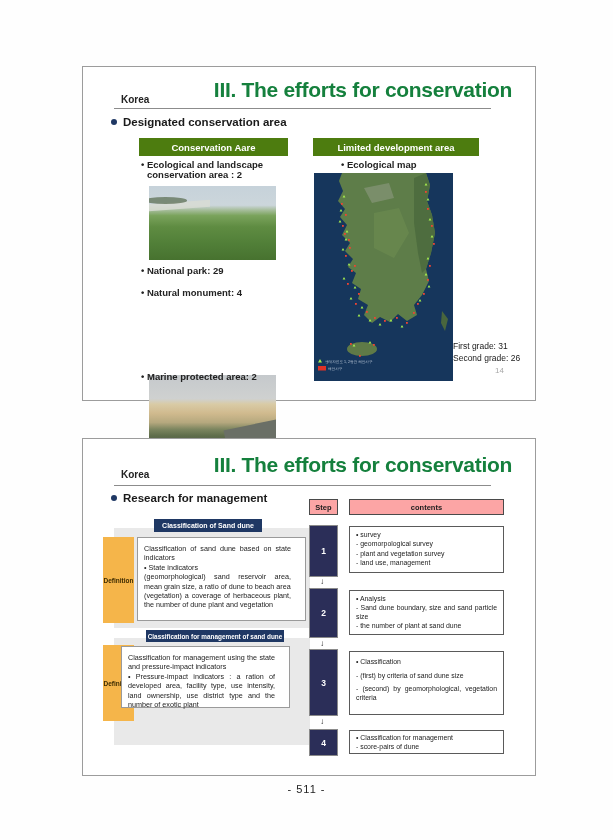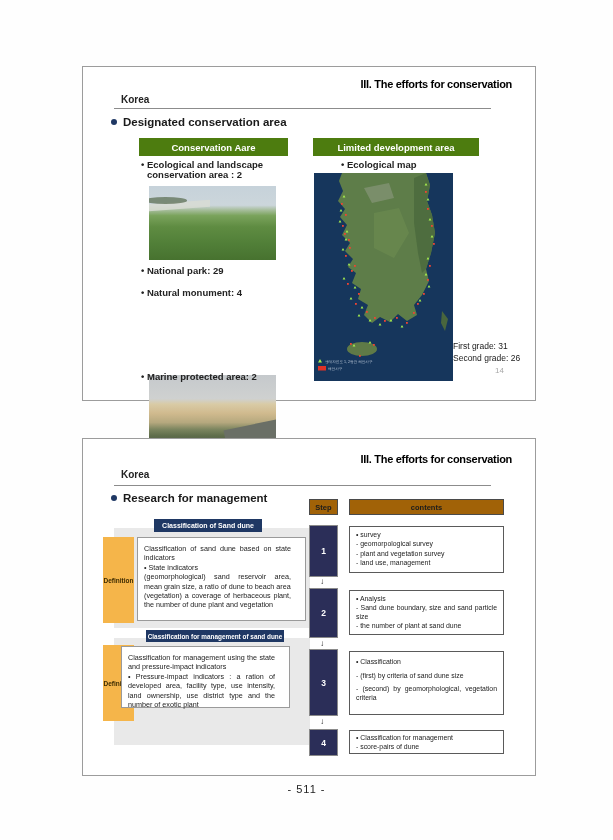--- a/index.html
+++ b/index.html
@@ -6,21 +6,21 @@
   .page {
     position:relative; width:613px; height:840px; background:#fefefe;
     font-family:"Liberation Sans", sans-serif; color:#1c1c1c; overflow:hidden;
   }
   .abs { position:absolute; }
   .slide { position:absolute; left:82px; width:452px; background:#ffffff; border:1px solid #9c9c9c; }
   #slide1 { top:66px; height:333px; }
   #slide2 { top:438px; height:336px; }
 
   .kicker { font-size:10px; font-weight:bold; color:#222; }
-  .slide-title { font-size:11px; font-weight:bold; color:#000000; letter-spacing:-0.3px; white-space:nowrap; }
+  .slide-title { font-size:21px; font-weight:bold; color:#15803d; letter-spacing:-0.3px; white-space:nowrap; }
   .rule { height:1px; background:#8c8c8c; }
 
   .section-row { display:flex; align-items:center; }
   .dot { width:6px; height:6px; border-radius:50%; background:#1f3864; margin-right:6px; }
   .section-label { font-size:11.5px; font-weight:bold; color:#1a1a1a; }
 
   .col-header { background:#4d7c0f; color:#ffffff; font-weight:bold; font-size:9.5px;
     display:flex; align-items:center; justify-content:center; }
   .item { font-size:9.5px; font-weight:bold; color:#222; line-height:10.5px; white-space:nowrap; }
 
@@ -38,21 +38,21 @@
   .slide-no { font-size:8px; color:#a8a8a8; }
 
   .mini-header { background:#1f3864; color:#ffffff; font-weight:bold;
     display:flex; align-items:center; justify-content:center; white-space:nowrap; }
   .gray-panel { background:#e9e9e9; }
   .def-label { background:#f5b54a; color:#3d2b00; font-weight:bold; font-size:6.5px;
     display:flex; align-items:center; justify-content:center; }
   .def-body { background:#ffffff; border:1px solid #9a9a9a; font-size:7.2px; line-height:9.4px;
     padding:6px 14px 4px 6px; white-space:pre-line; text-align:justify; color:#222; box-sizing:border-box; }
 
-  .th { background:#a16207; border:1.5px solid #4a4a4a; font-weight:bold; font-size:7.5px;
+  .th { background:#fca5a5; border:1.5px solid #4a4a4a; font-weight:bold; font-size:7.5px;
     display:flex; align-items:center; justify-content:center; box-sizing:border-box; }
   .step-num { background:#2b2e58; border:1px solid #8a8a8a; color:#ffffff; font-weight:bold; font-size:8.5px;
     display:flex; align-items:center; justify-content:center; box-sizing:border-box; }
   .content-box { background:#ffffff; border:1.5px solid #5a5a5a; font-size:6.9px; color:#222;
     padding:3px 6px; display:flex; flex-direction:column; justify-content:space-evenly; box-sizing:border-box; }
   .content-line { text-align:justify; line-height:8.6px; }
   .down-arrow { font-size:8px; font-weight:bold; color:#111; line-height:8px; }
 
   .page-number { font-size:11px; color:#222; letter-spacing:1px; white-space:nowrap; }
 </style>

